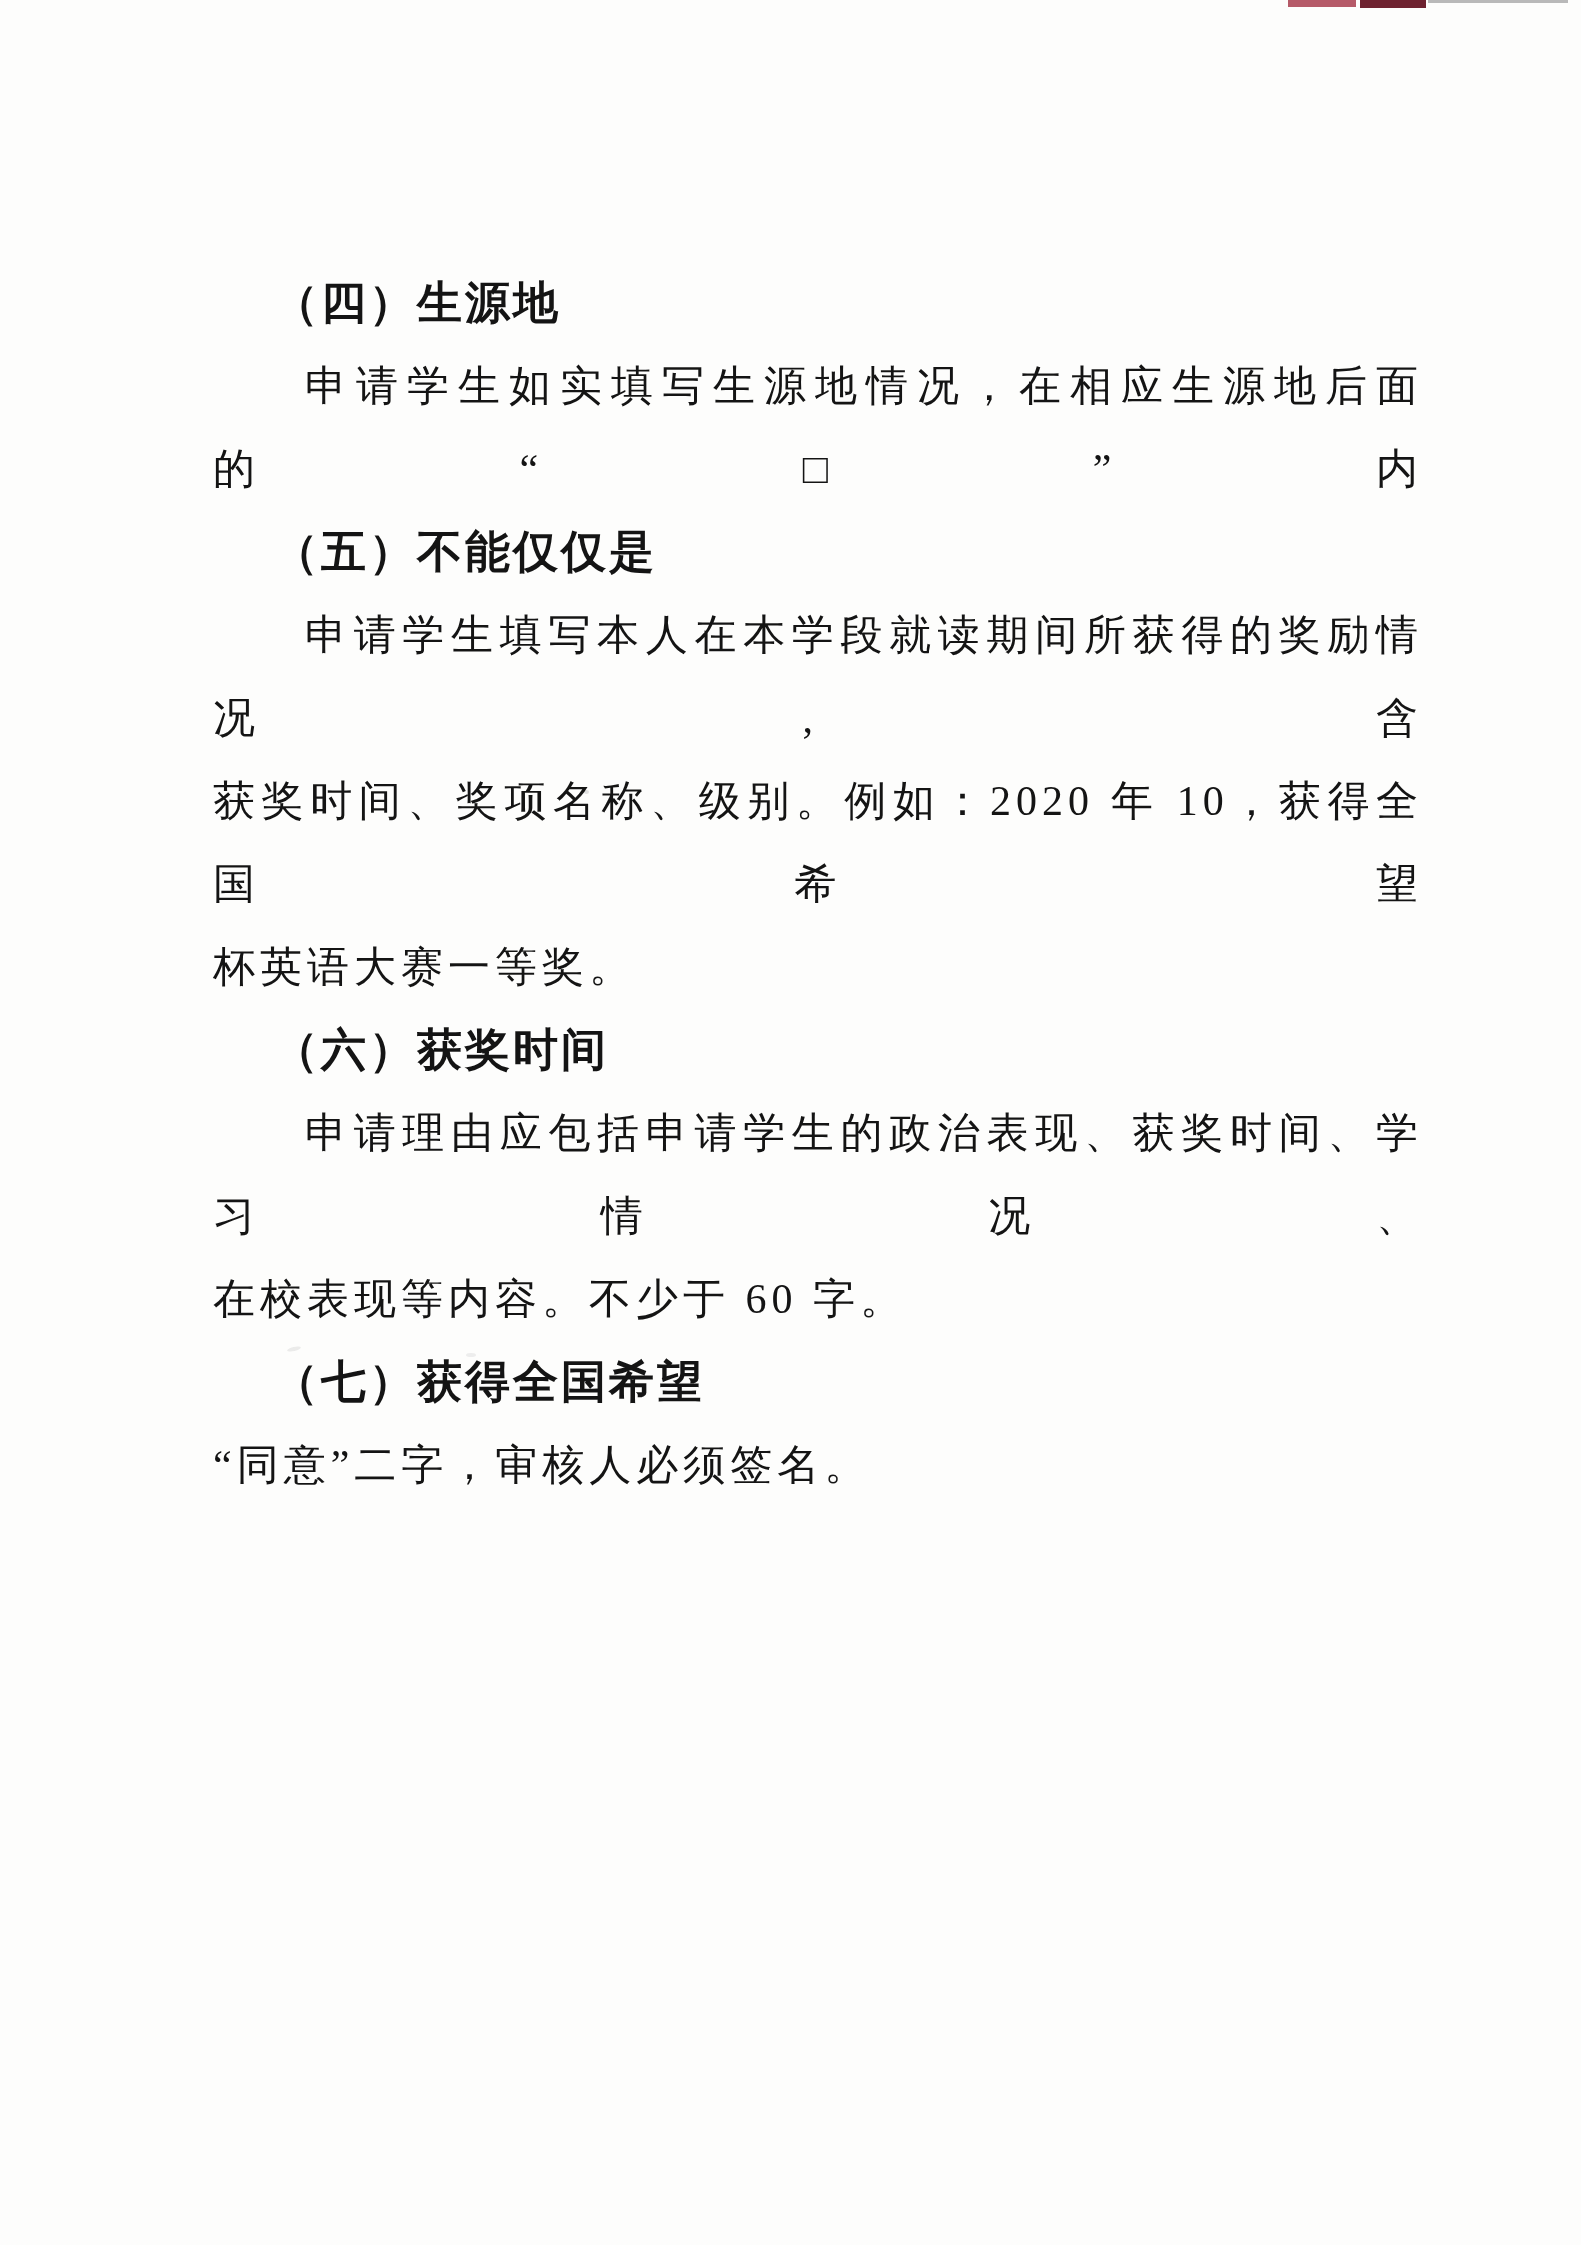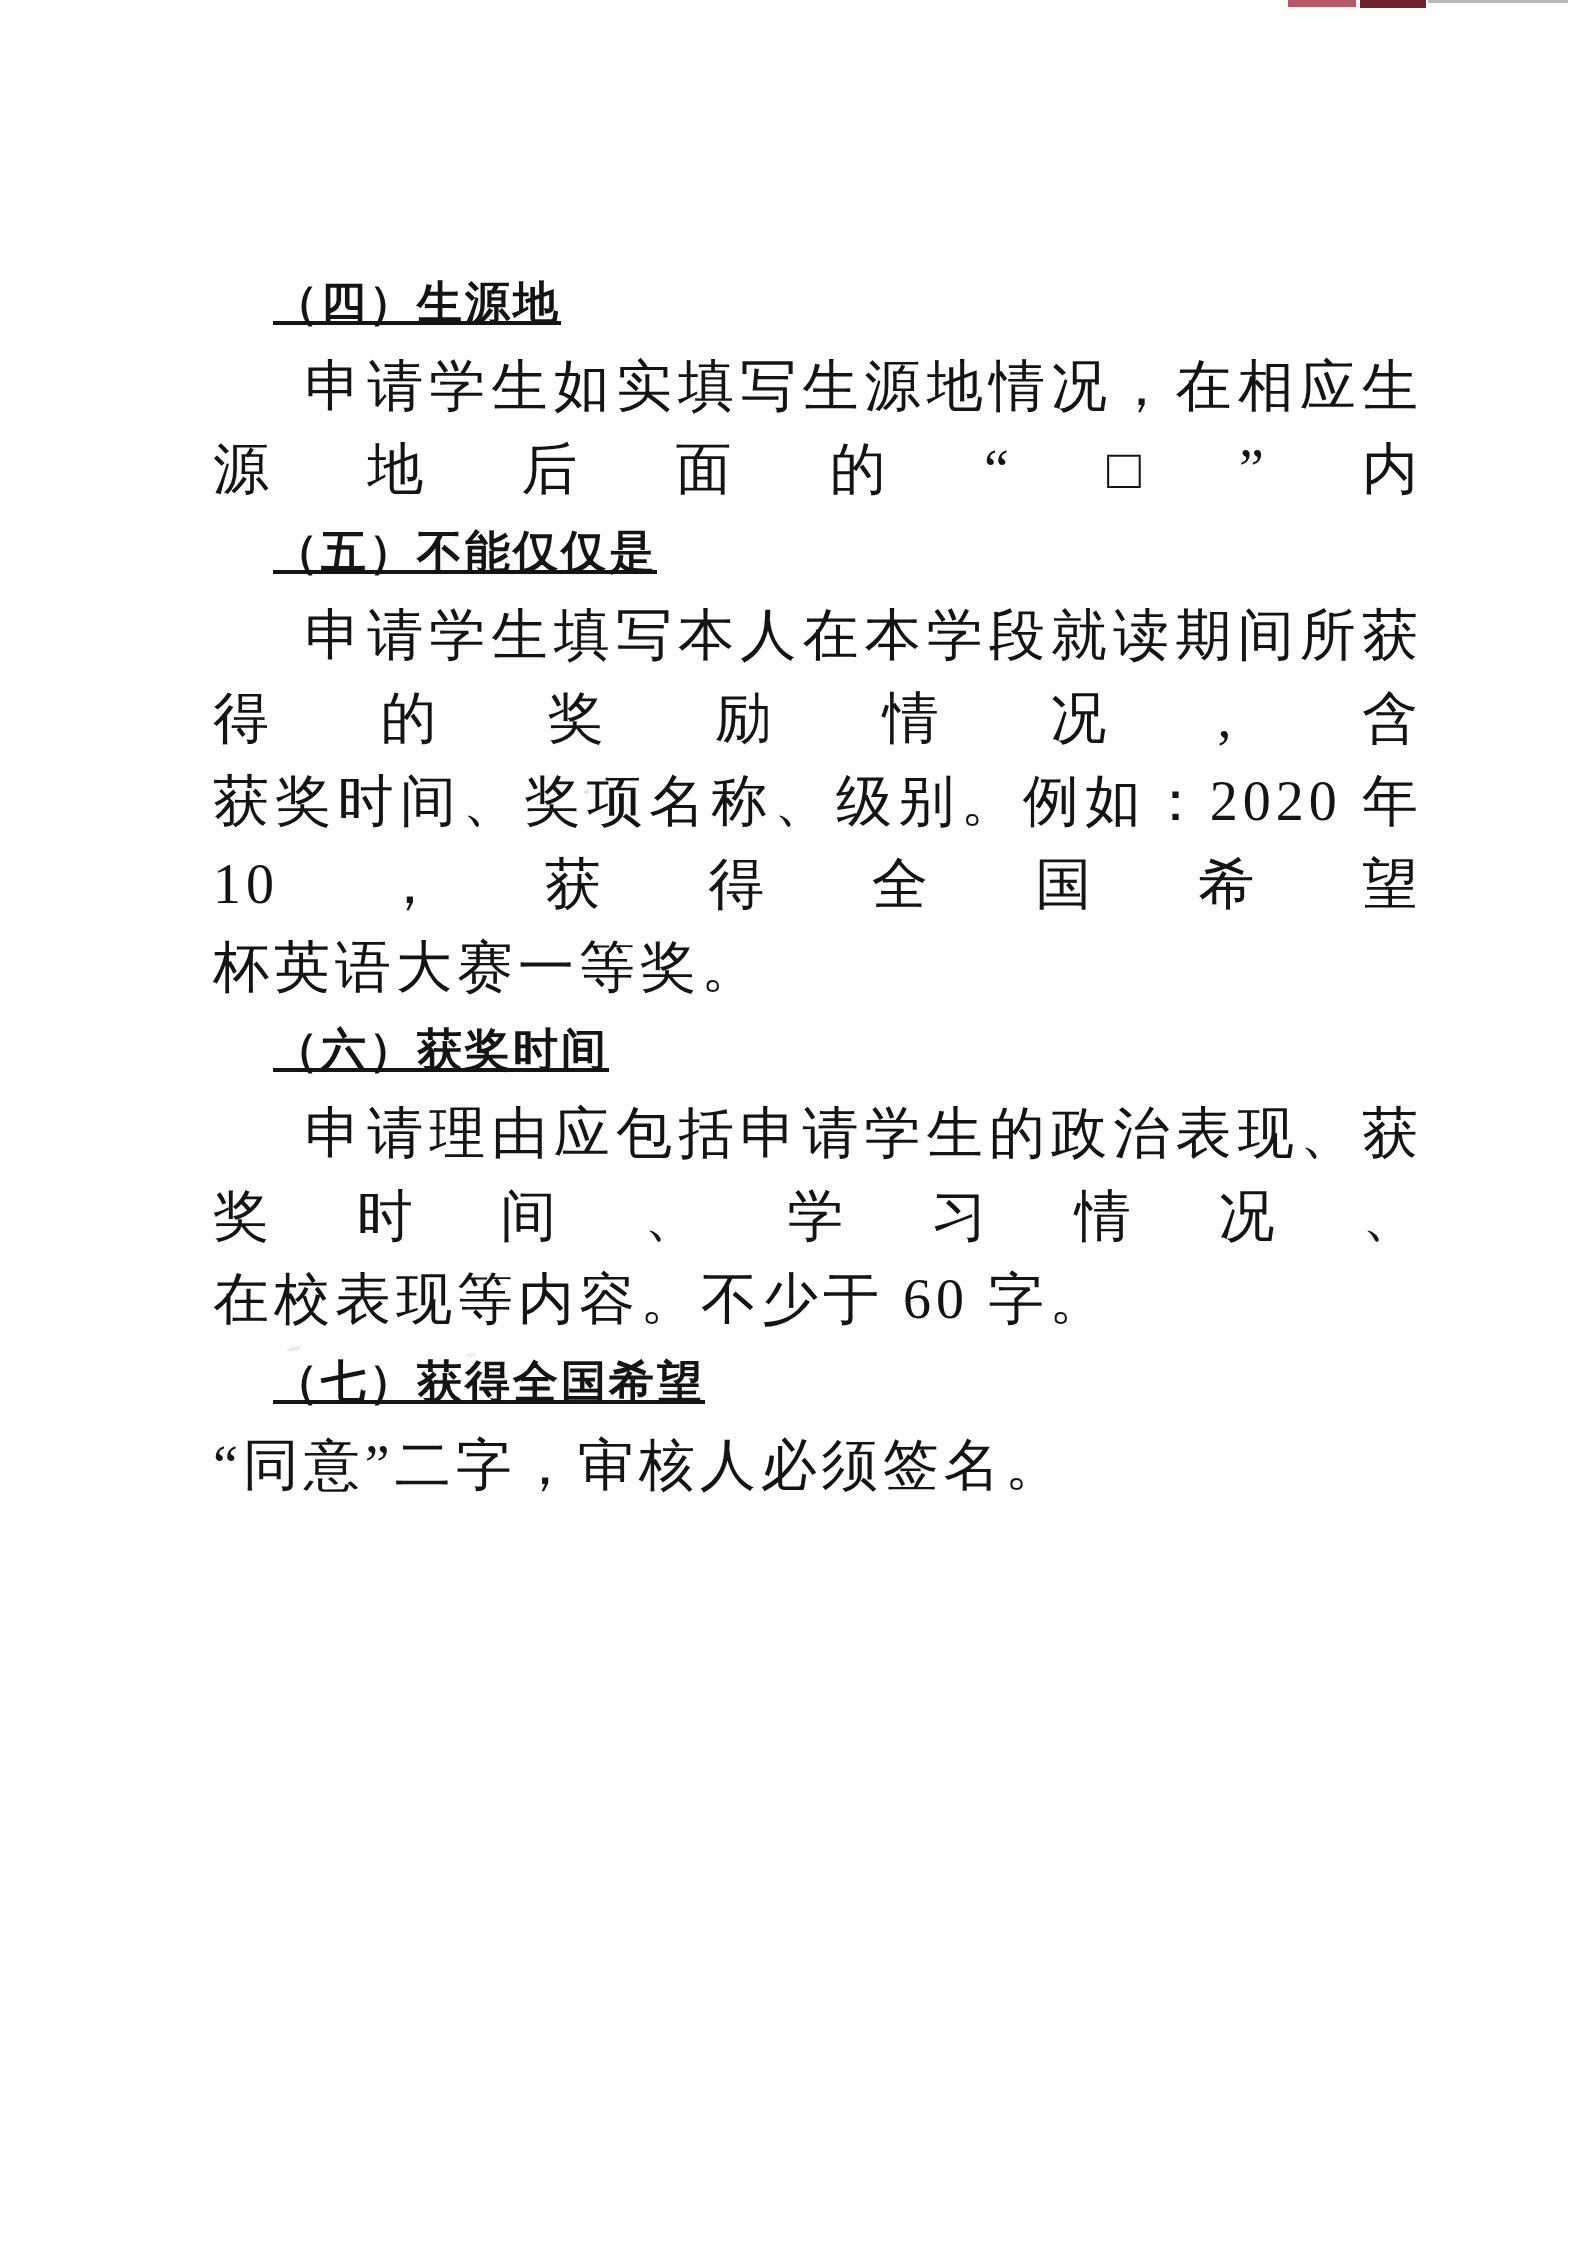--- a/index.html
+++ b/index.html
@@ -33,24 +33,23 @@
     top: 262px;
     width: 1210px;
   }
   .h {
     font-size: 45px;
     line-height: 83px;
     font-weight: bold;
     letter-spacing: 3px;
     margin-left: 60px;
     white-space: nowrap;
-    text-decoration: underline;
   }
   .ln {
-    font-size: 56px;
+    font-size: 42px;
     line-height: 83px;
     letter-spacing: 5px;
     white-space: nowrap;
   }
   .indent { text-indent: 92px; }
   .just {
     white-space: normal;
     text-align: justify;
     text-align-last: justify;
   }

